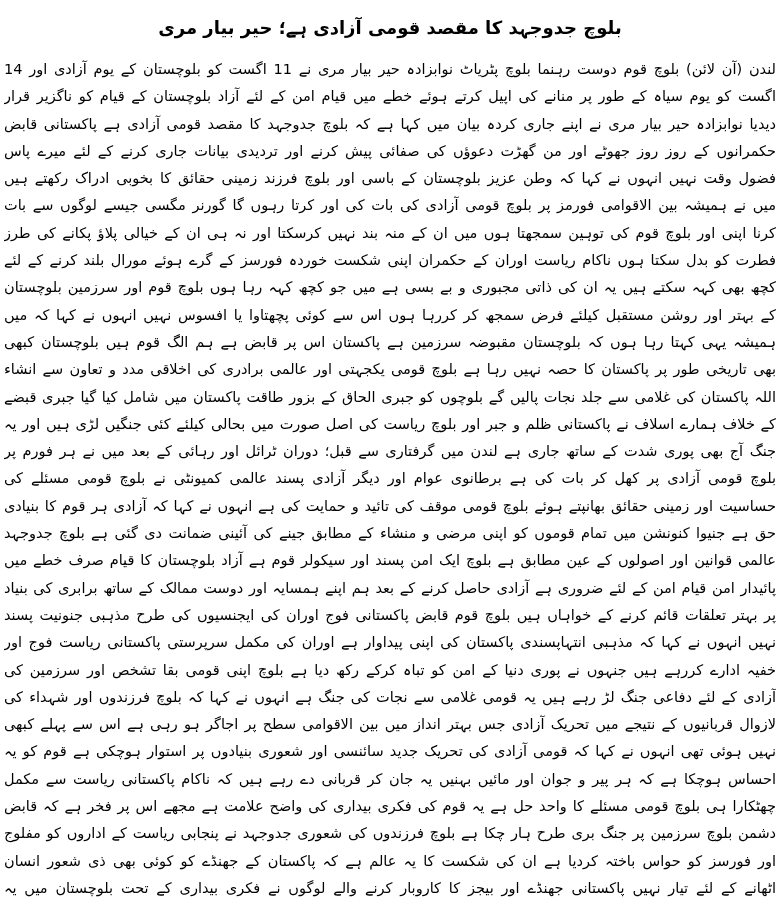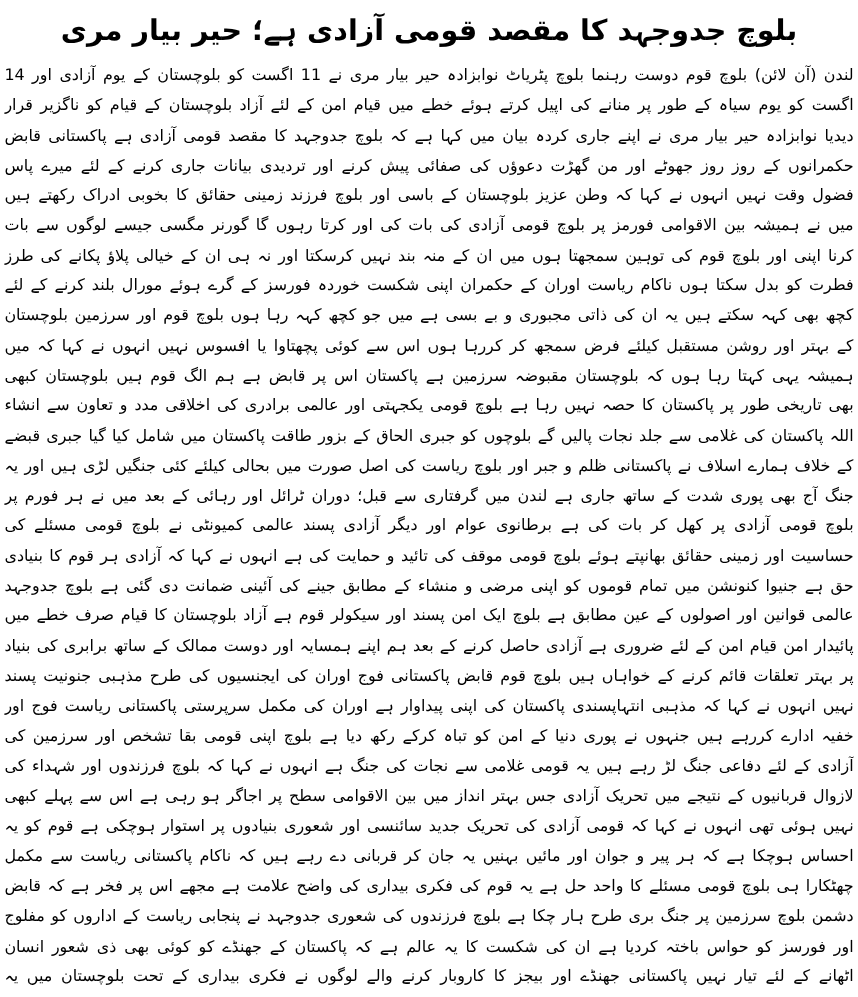--- a/index.html
+++ b/index.html
@@ -18,21 +18,21 @@
     width: 780px;
     height: 906px;
     background: #ffffff;
     box-sizing: border-box;
     padding: 4px 4px 0 4px;
   }
   .headline {
     direction: rtl;
     text-align: center;
     font-weight: bold;
-    font-size: 26px;
+    font-size: 18px;
     line-height: 48px;
     height: 52px;
     overflow: hidden;
     color: #000000;
   }
   .article-body {
     direction: rtl;
     unicode-bidi: plaintext;
     text-align: justify;
     font-size: 14.5px;

